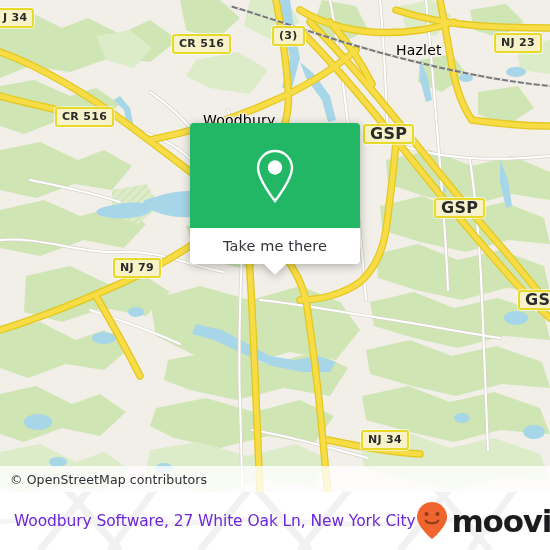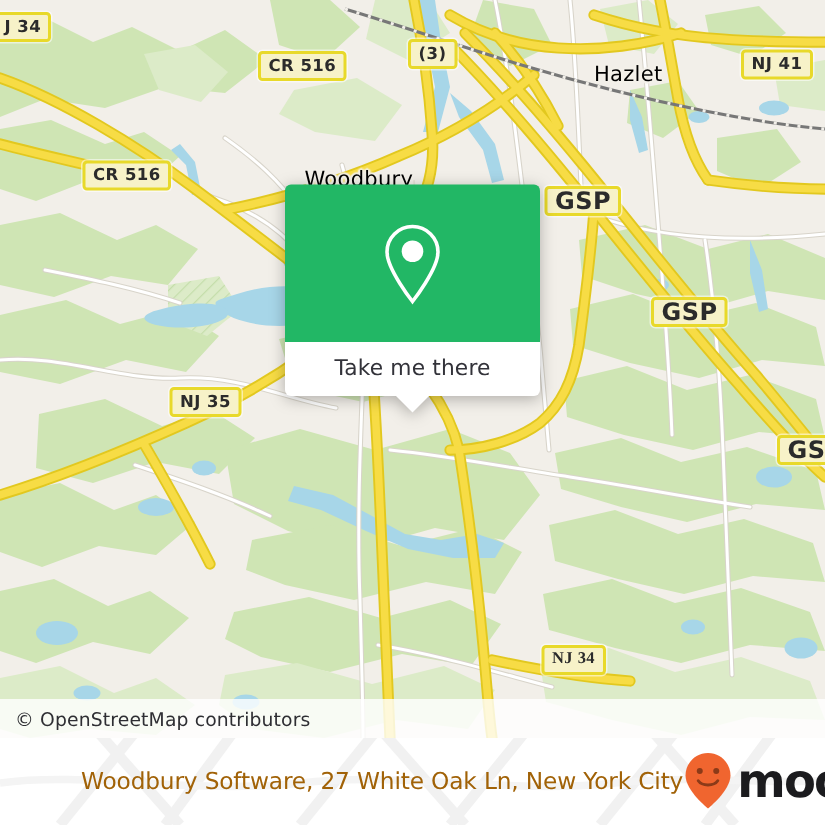--- a/index.html
+++ b/index.html
@@ -157,26 +157,25 @@
   #bottom-bar-inner {
     position: relative;
     width: 550px; height: 58px;
     display: flex;
     align-items: center;
     justify-content: space-between;
     padding: 0 8px 0 14px;
     z-index: 2;
   }
   #bottom-title {
-    color: #a16207;
+    color: #6d28d9;
     font-family: "DejaVu Sans", sans-serif;
     font-size: 15.5px;
     letter-spacing: -0.1px;
     white-space: nowrap;
-    margin-left: 40px;
   }
   #brand {
     display: flex;
     align-items: center;
     gap: 2px;
     flex-shrink: 0;
   }
   #brand-wordmark {
     color: #1b1b1e;
     font-family: "DejaVu Sans", sans-serif;
@@ -364,27 +363,27 @@
         <path d="M258,118 L262,178 M276,120 L280,180"></path>
       </g>
     </svg>
 
     <div class="place-label" style="left:203px; top:112px;">Woodbury</div>
     <div class="place-label" style="left:396px; top:42px;">Hazlet</div>
 
     <div class="shield" style="left:-4px; top:8px;">J 34</div>
     <div class="shield" style="left:172px; top:34px;">CR 516</div>
     <div class="shield" style="left:272px; top:26px;">(3)</div>
-    <div class="shield" style="left:494px; top:33px;">NJ 41</div>
+    <div class="shield" style="left:494px; top:33px;">NJ 23</div>
     <div class="shield" style="left:55px; top:107px;">CR 516</div>
     <div class="shield sh-gsp" style="left:363px; top:124px;">GSP</div>
     <div class="shield sh-gsp" style="left:434px; top:198px;">GSP</div>
-    <div class="shield" style="left:113px; top:258px;">NJ 35</div>
+    <div class="shield" style="left:113px; top:258px;">NJ 79</div>
     <div class="shield sh-gsp" style="left:518px; top:290px;">GSP</div>
-    <div class="shield" style="left:361px; top:430px;font-family:Liberation Serif, serif;">NJ 34</div>
+    <div class="shield" style="left:361px; top:430px;">NJ 34</div>
 
     <div id="popup">
       <div id="popup-image">
         <svg width="46" height="58" viewBox="0 0 46 58">
           <path d="M23 4 C13.6 4 6 11.6 6 21 C6 32.5 23 54 23 54 C23 54 40 32.5 40 21 C40 11.6 32.4 4 23 4 Z" fill="none" stroke="#ffffff" stroke-width="2.4"></path>
           <circle cx="23" cy="20.5" r="7.2" fill="#ffffff"></circle>
         </svg>
       </div>
       <div id="popup-footer">
         <span id="popup-footer-label">Take me there</span>

